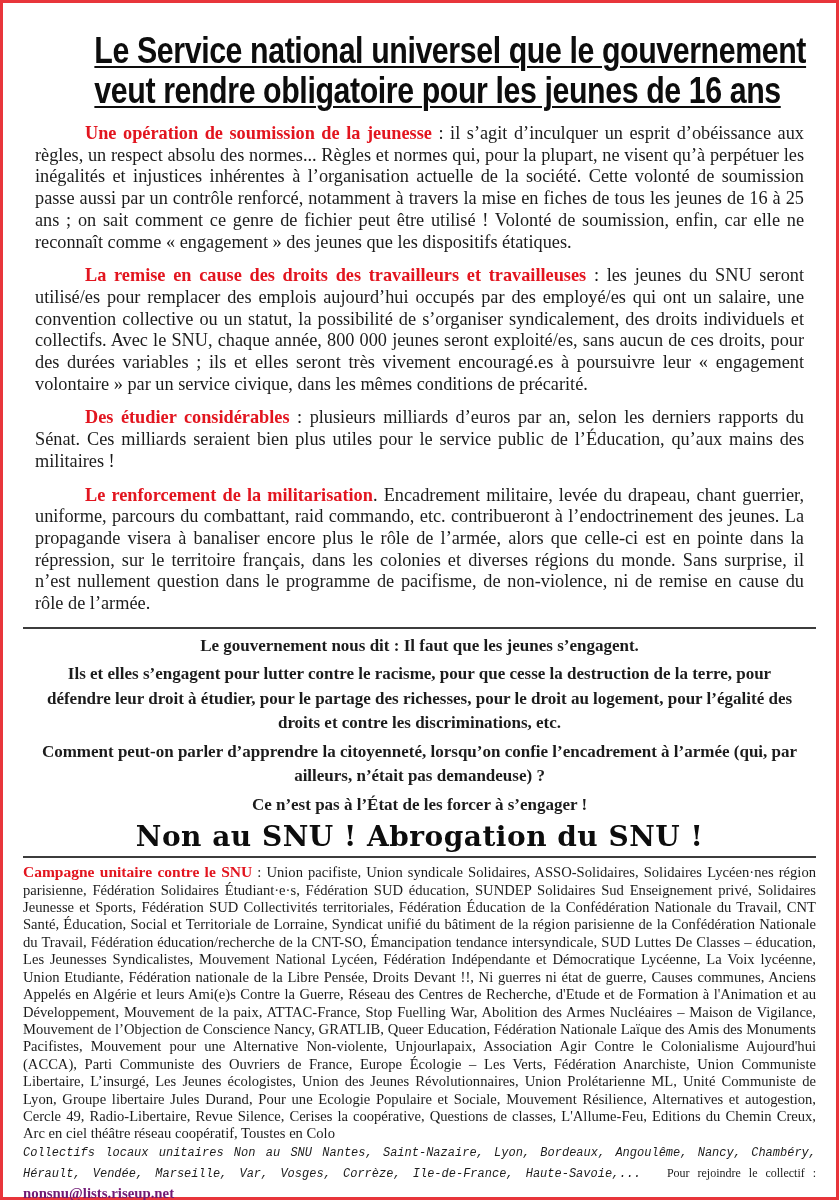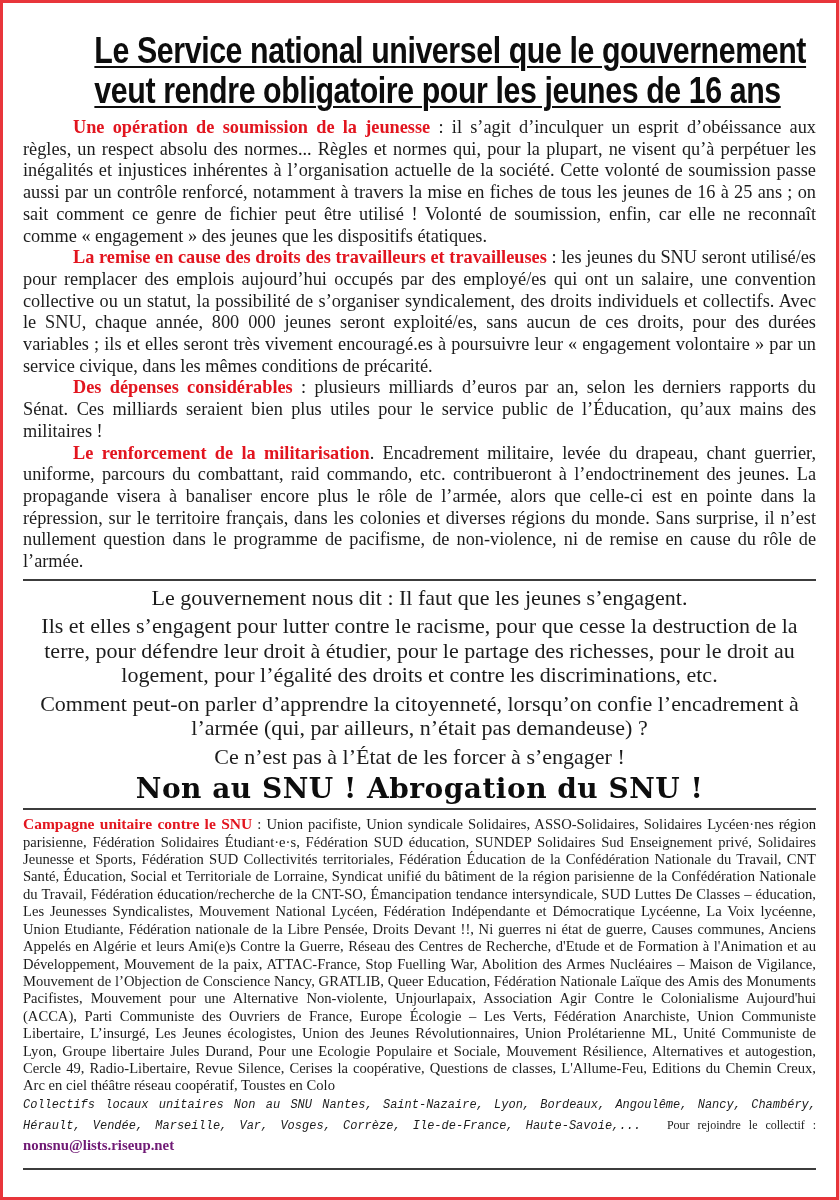--- a/index.html
+++ b/index.html
@@ -26,39 +26,39 @@
     color: #0d0d0d;
     letter-spacing: -0.5px;
     white-space: nowrap;
     transform: scaleX(0.82);
     text-decoration: underline;
     text-decoration-thickness: 2px;
     text-underline-offset: 3px;
   }
   
   .body-par {
-    margin: 0;
+    margin: 12px;
     font-size: 18.3px;
     line-height: 21.7px;
     text-align: justify;
     text-indent: 50px;
   }
   .lead { color: #e2151f; font-weight: bold; }
   
   .rule {
     border: none; border-top: 2px solid #3c3c3c;
     margin: 6px 0 5px 0;
   }
   .rule-bottom { margin-top: 14px; }
   
   .center-block { text-align: center; }
   .cline {
     margin: 4px 12px;
-    font-weight: normal;
-    font-size: 22px;
+    font-weight: bold;
+    font-size: 17px;
     line-height: 24.5px;
   }
   .slogan {
     margin: 7px 0 4px 0;
     font-family: "DejaVu Serif", serif;
     font-weight: bold;
     font-size: 28px;
     line-height: 26px;
     color: #0d0d0d;
     letter-spacing: 0.5px;
@@ -102,21 +102,21 @@
 
   <p class="body-par">
     <strong class="lead">Une opération de soumission de la jeunesse</strong><span> : </span><span>il s’agit d’inculquer un esprit d’obéissance aux règles, un respect absolu des normes... Règles et normes qui, pour la plupart, ne visent qu’à perpétuer les inégalités et injustices inhérentes à l’organisation actuelle de la société. Cette volonté de soumission passe aussi par un contrôle renforcé, notamment à travers la mise en fiches de tous les jeunes de 16 à 25 ans ; on sait comment ce genre de fichier peut être utilisé ! Volonté de soumission, enfin, car elle ne reconnaît comme « engagement » des jeunes que les dispositifs étatiques.</span>
   </p>
 
   <p class="body-par">
     <strong class="lead">La remise en cause des droits des travailleurs et travailleuses</strong><span> : </span><span>les jeunes du SNU seront utilisé/es pour remplacer des emplois aujourd’hui occupés par des employé/es qui ont un salaire, une convention collective ou un statut, la possibilité de s’organiser syndicalement, des droits individuels et collectifs. Avec le SNU, chaque année, 800 000 jeunes seront exploité/es, sans aucun de ces droits, pour des durées variables ; ils et elles seront très vivement encouragé.es à poursuivre leur « engagement volontaire » par un service civique, dans les mêmes conditions de précarité.</span>
   </p>
 
   <p class="body-par">
-    <strong class="lead">Des dépenses considérables</strong><span> : </span><span>plusieurs milliards d’euros par an, selon les derniers rapports du Sénat. Ces milliards seraient bien plus utiles pour le service public de l’Éducation, qu’aux mains des militaires !</span>
+    <strong class="lead">Des étudier considérables</strong><span> : </span><span>plusieurs milliards d’euros par an, selon les derniers rapports du Sénat. Ces milliards seraient bien plus utiles pour le service public de l’Éducation, qu’aux mains des militaires !</span>
   </p>
 
   <p class="body-par">
     <strong class="lead">Le renforcement de la militarisation</strong><span>. </span><span>Encadrement militaire, levée du drapeau, chant guerrier, uniforme, parcours du combattant, raid commando, etc. contribueront à l’endoctrinement des jeunes. La propagande visera à banaliser encore plus le rôle de l’armée, alors que celle-ci est en pointe dans la répression, sur le territoire français, dans les colonies et diverses régions du monde. Sans surprise, il n’est nullement question dans le programme de pacifisme, de non-violence, ni de remise en cause du rôle de l’armée.</span>
   </p>
 
   <hr class="rule">
 
   <div class="center-block">
     <p class="cline">Le gouvernement nous dit : Il faut que les jeunes s’engagent.</p>

